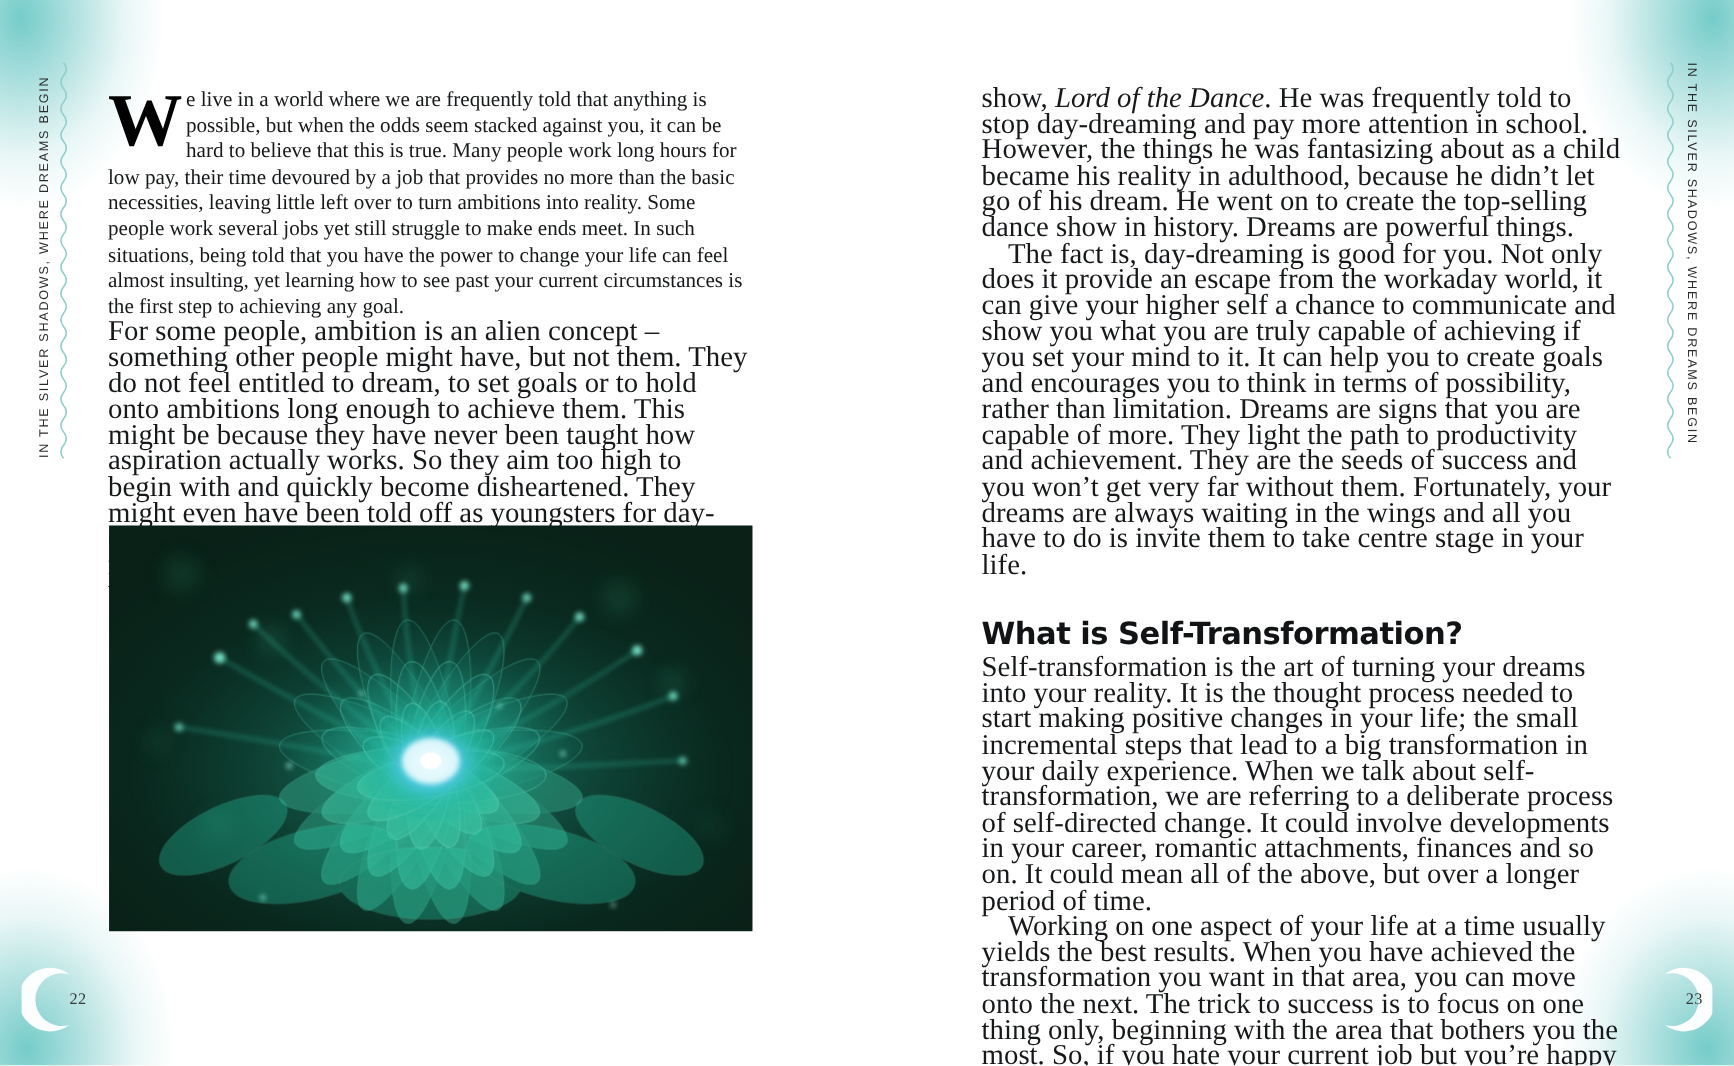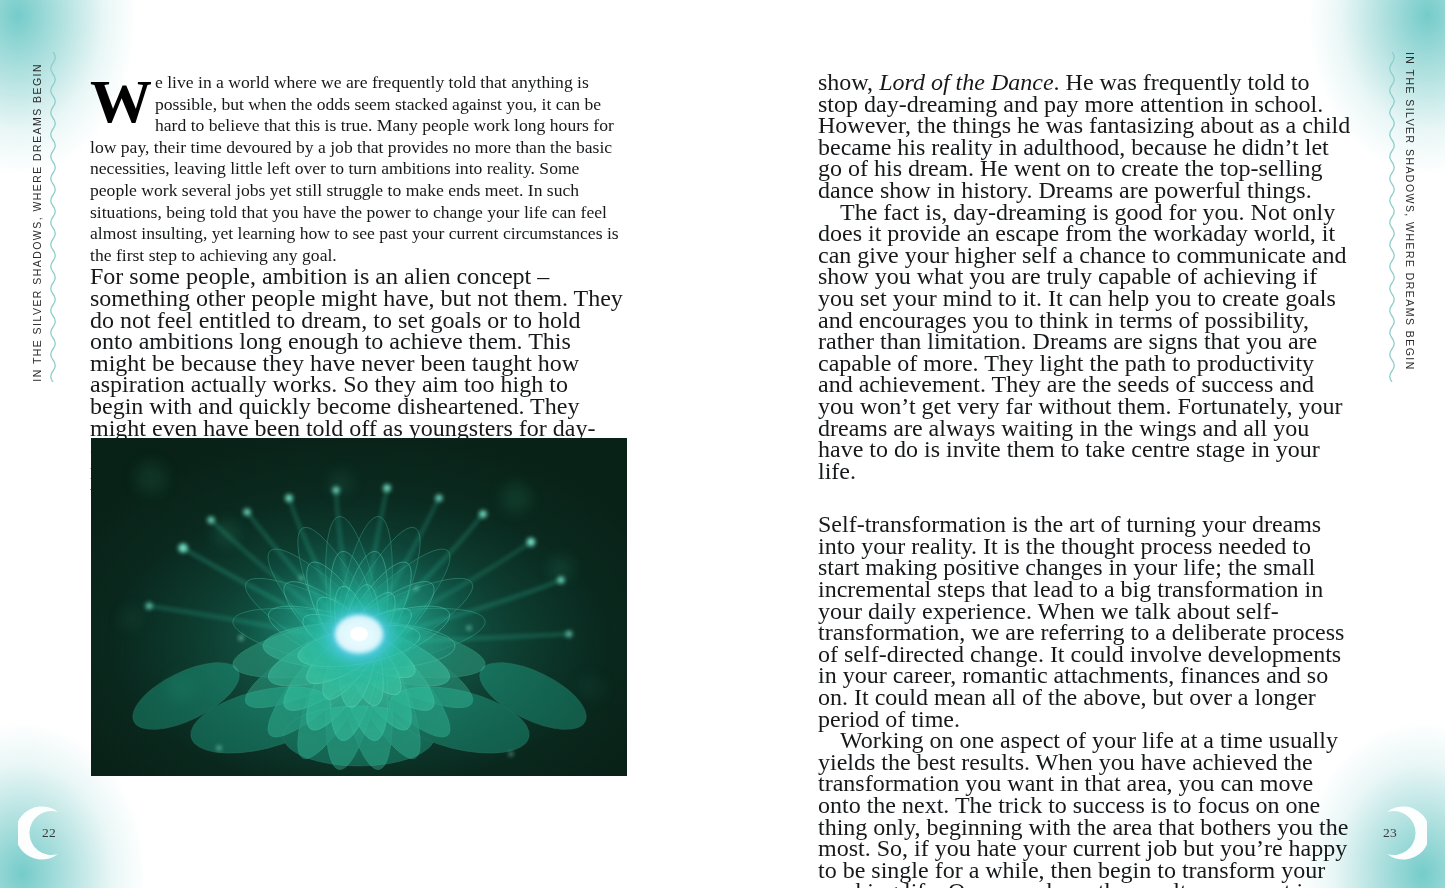--- a/index.html
+++ b/index.html
@@ -125,28 +125,28 @@
   .pagenum-right { right: 18px; bottom: 28px; }
   .pagenum .crescent {
     position: absolute;
     inset: 0;
   }
   .pagenum .num {
     position: absolute;
     left: 0; right: 0;
     top: 50%;
     transform: translateY(-50%);
-    text-align: center;
+    text-align: right;
     font-family: "Liberation Serif", "DejaVu Serif", serif;
     font-size: 13.5px;
     color: #3a3a3a;
     letter-spacing: 0.3px;
   }
   .pagenum-left .num { padding-left: 8px; }
-  .pagenum-right .num { padding-right: 20px; }
+  .pagenum-right .num { padding-right: 8px; }
 
   
   .col {
     position: absolute;
     z-index: 2;
     top: 72px;
     width: 533px;
     color: #16181a;
   }
   .col-left { left: 90px; }
@@ -385,20 +385,21 @@
       <rect x="0" y="0" width="536" height="338" fill="url(#bgGlow)" opacity="0"></rect>
       <rect x="0" y="0" width="536" height="338" style="fill:none"></rect>
       <rect x="0" y="0" width="536" height="338" fill="black" opacity="0.0"></rect>
     </svg>
   </div>
 
   <div class="col col-right">
     <p class="body"><span>show, </span><em>Lord of the Dance</em><span>. He was frequently told to stop day-dreaming and pay more attention in school. However, the things he was fantasizing about as a child became his reality in adulthood, because he didn’t let go of his dream. He went on to create the top-selling dance show in history. Dreams are powerful things.</span></p>
     <p class="body">The fact is, day-dreaming is good for you. Not only does it provide an escape from the workaday world, it can give your higher self a chance to communicate and show you what you are truly capable of achieving if you set your mind to it. It can help you to create goals and encourages you to think in terms of possibility, rather than limitation. Dreams are signs that you are capable of more. They light the path to productivity and achievement. They are the seeds of success and you won’t get very far without them. Fortunately, your dreams are always waiting in the wings and all you have to do is invite them to take centre stage in your life.</p>
     <div class="gap-before-head"></div>
+    <h2 class="section">What is Self-Transformation?</h2>
     <p class="body">Self-transformation is the art of turning your dreams into your reality. It is the thought process needed to start making positive changes in your life; the small incremental steps that lead to a big transformation in your daily experience. When we talk about self-transformation, we are referring to a deliberate process of self-directed change. It could involve developments in your career, romantic attachments, finances and so on. It could mean all of the above, but over a longer period of time.</p>
     <p class="body">Working on one aspect of your life at a time usually yields the best results. When you have achieved the transformation you want in that area, you can move onto the next. The trick to success is to focus on one thing only, beginning with the area that bothers you the most. So, if you hate your current job but you’re happy to be single for a while, then begin to transform your working life. Once you have the results you want in that area, then move onto transforming your romantic life too. In this way you can transform your whole life, step by step, giving your entire focus to a single area, before moving onto the next. As you work through this book, you may find it helpful to have a notebook and pen handy, so that you are prepared for the exercises as they come up.</p>
   </div>
 
   <div class="pagenum pagenum-left">
     <svg class="crescent" viewBox="0 0 54 54">
       <path d="M40 6 A22 22 0 1 0 40 48 A26.5 26.5 0 1 1 40 6 Z" fill="#ffffff" opacity="0.97"></path>
     </svg>
     <div class="num">22</div>
   </div>

